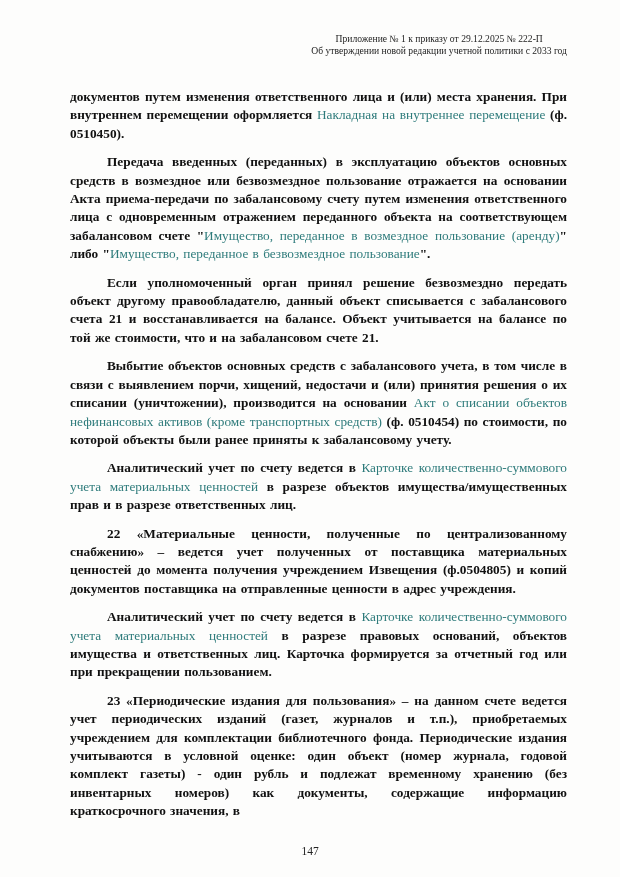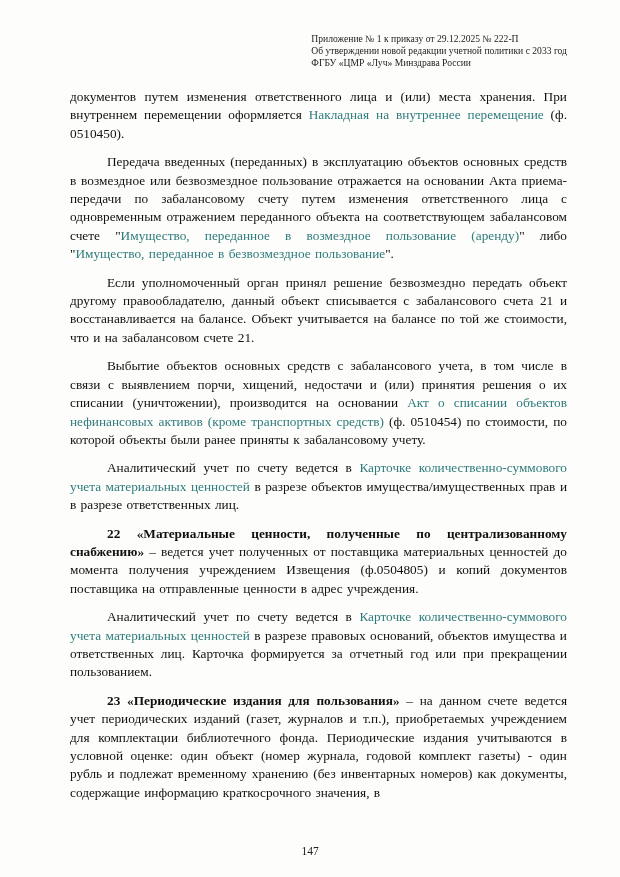--- a/index.html
+++ b/index.html
@@ -14,62 +14,61 @@
     position: relative;
     width: 620px;
     height: 877px;
     background: #fdfdfc;
     overflow: hidden;
   }
   .doc-header {
     position: absolute;
     top: 33px;
     right: 53px;
-    text-align: left;
+    text-align: center;
     font-size: 9.6px;
     line-height: 11.8px;
     color: #1c1c1c;
     white-space: nowrap;
   }
   .body-text {
     position: absolute;
     top: 88px;
     left: 70px;
     width: 497px;
   }
   p.para {
     margin: 0 0 10px 0;
     font-size: 13.3px;
     line-height: 18.4px;
     text-align: justify;
     word-spacing: 1px;
   }
   p.para.indent { text-indent: 37px; }
-  .seg-normal { color: inherit; }
+  .seg-normal { color: inherit; font-weight: bold; }
   .seg-bold { font-weight: bold; }
   .seg-link { text-decoration: none; cursor: pointer; }
   .page-number {
     position: absolute;
     bottom: 20px;
     left: 0;
     width: 100%;
     text-align: center;
     font-size: 11.5px;
     color: #222222;
   }
 </style>
 </head>
 <body>
 
 <div class="page">
 
   <div class="doc-header">
     <div>Приложение № 1 к приказу от 29.12.2025 № 222-П</div>
     <div>Об утверждении новой редакции учетной политики с 2033 год</div>
-    <div>ФГБУ «ЦМР «Луч» Минздрава России</div>
   </div>
 
   <div class="body-text" id="body-text">
       <p class="para"><span class="seg-normal">документов путем изменения ответственного лица и (или) места хранения. При внутреннем перемещении оформляется </span><span class="seg-link" style="color: rgb(46, 123, 123);">Накладная на внутреннее перемещение</span><span class="seg-normal"> (ф. 0510450).</span></p>
       <p class="para indent"><span class="seg-normal">Передача введенных (переданных) в эксплуатацию объектов основных средств в возмездное или безвозмездное пользование отражается на основании Акта приема-передачи по забалансовому счету путем изменения ответственного лица с одновременным отражением переданного объекта на соответствующем забалансовом счете "</span><span class="seg-link" style="color: rgb(46, 123, 123);">Имущество, переданное в возмездное пользование (аренду)</span><span class="seg-normal">" либо "</span><span class="seg-link" style="color: rgb(46, 123, 123);">Имущество, переданное в безвозмездное пользование</span><span class="seg-normal">".</span></p>
       <p class="para indent"><span class="seg-normal">Если уполномоченный орган принял решение безвозмездно передать объект другому правообладателю, данный объект списывается с забалансового счета 21 и восстанавливается на балансе. Объект учитывается на балансе по той же стоимости, что и на забалансовом счете 21.</span></p>
       <p class="para indent"><span class="seg-normal">Выбытие объектов основных средств с забалансового учета, в том числе в связи с выявлением порчи, хищений, недостачи и (или) принятия решения о их списании (уничтожении), производится на основании </span><span class="seg-link" style="color: rgb(46, 123, 123);">Акт о списании объектов нефинансовых активов (кроме транспортных средств)</span><span class="seg-normal"> (ф. 0510454) по стоимости, по которой объекты были ранее приняты к забалансовому учету.</span></p>
       <p class="para indent"><span class="seg-normal">Аналитический учет по счету ведется в </span><span class="seg-link" style="color: rgb(46, 123, 123);">Карточке количественно-суммового учета материальных ценностей</span><span class="seg-normal"> в разрезе объектов имущества/имущественных прав и в разрезе ответственных лиц.</span></p>
       <p class="para indent"><span class="seg-bold">22 «Материальные ценности, полученные по централизованному снабжению»</span><span class="seg-normal"> – ведется учет полученных от поставщика материальных ценностей до момента получения учреждением Извещения (ф.0504805) и копий документов поставщика на отправленные ценности в адрес учреждения.</span></p>
       <p class="para indent"><span class="seg-normal">Аналитический учет по счету ведется в </span><span class="seg-link" style="color: rgb(46, 123, 123);">Карточке количественно-суммового учета материальных ценностей</span><span class="seg-normal"> в разрезе правовых оснований, объектов имущества и ответственных лиц. Карточка формируется за отчетный год или при прекращении пользованием.</span></p>

